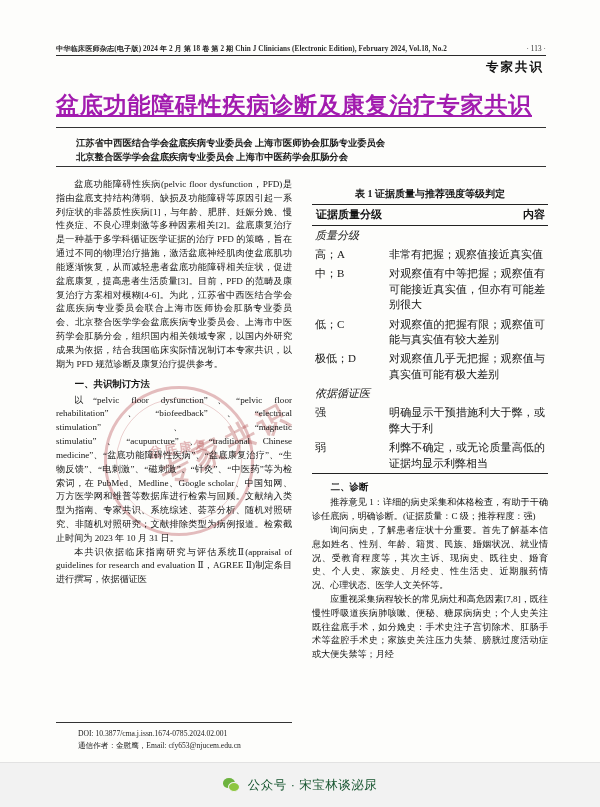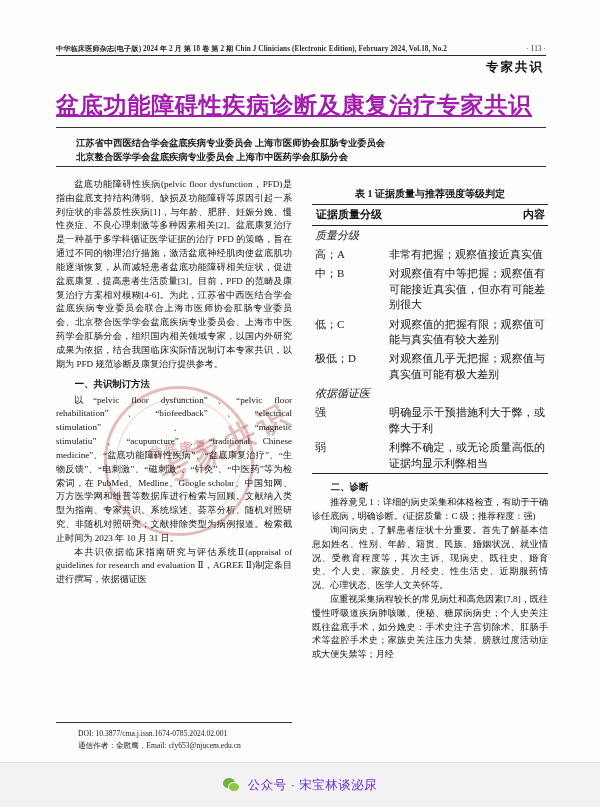--- a/index.html
+++ b/index.html
@@ -232,21 +232,21 @@
   .wechat-icon .b2 {
     position: absolute;
     right: 0; bottom: 0;
     width: 10px; height: 8px;
     background: #8dc63f;
     border-radius: 50%;
     border: 1.2px solid #f2f2f2;
   }
   .bottom-text {
     font-size: 12.5px;
-    color: #6d28d9;
+    color: #14532d;
     font-family: "Liberation Sans", sans-serif;
     letter-spacing: 0.5px;
   }
 </style>
 </head>
 <body>
 
 <div class="page">
 
   <div class="running-head">

